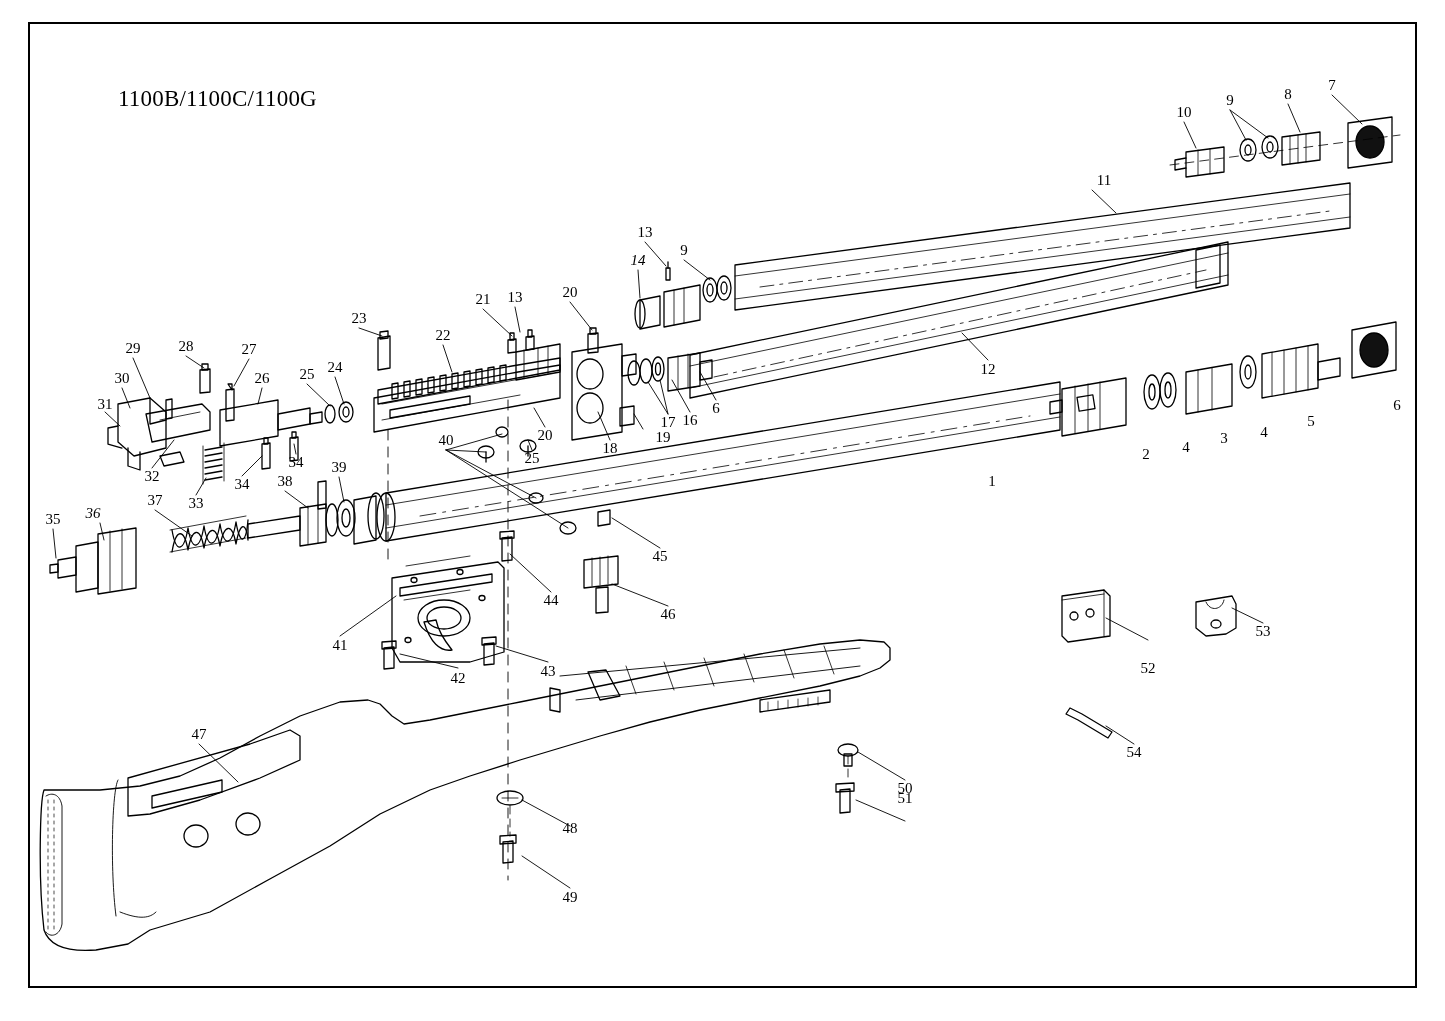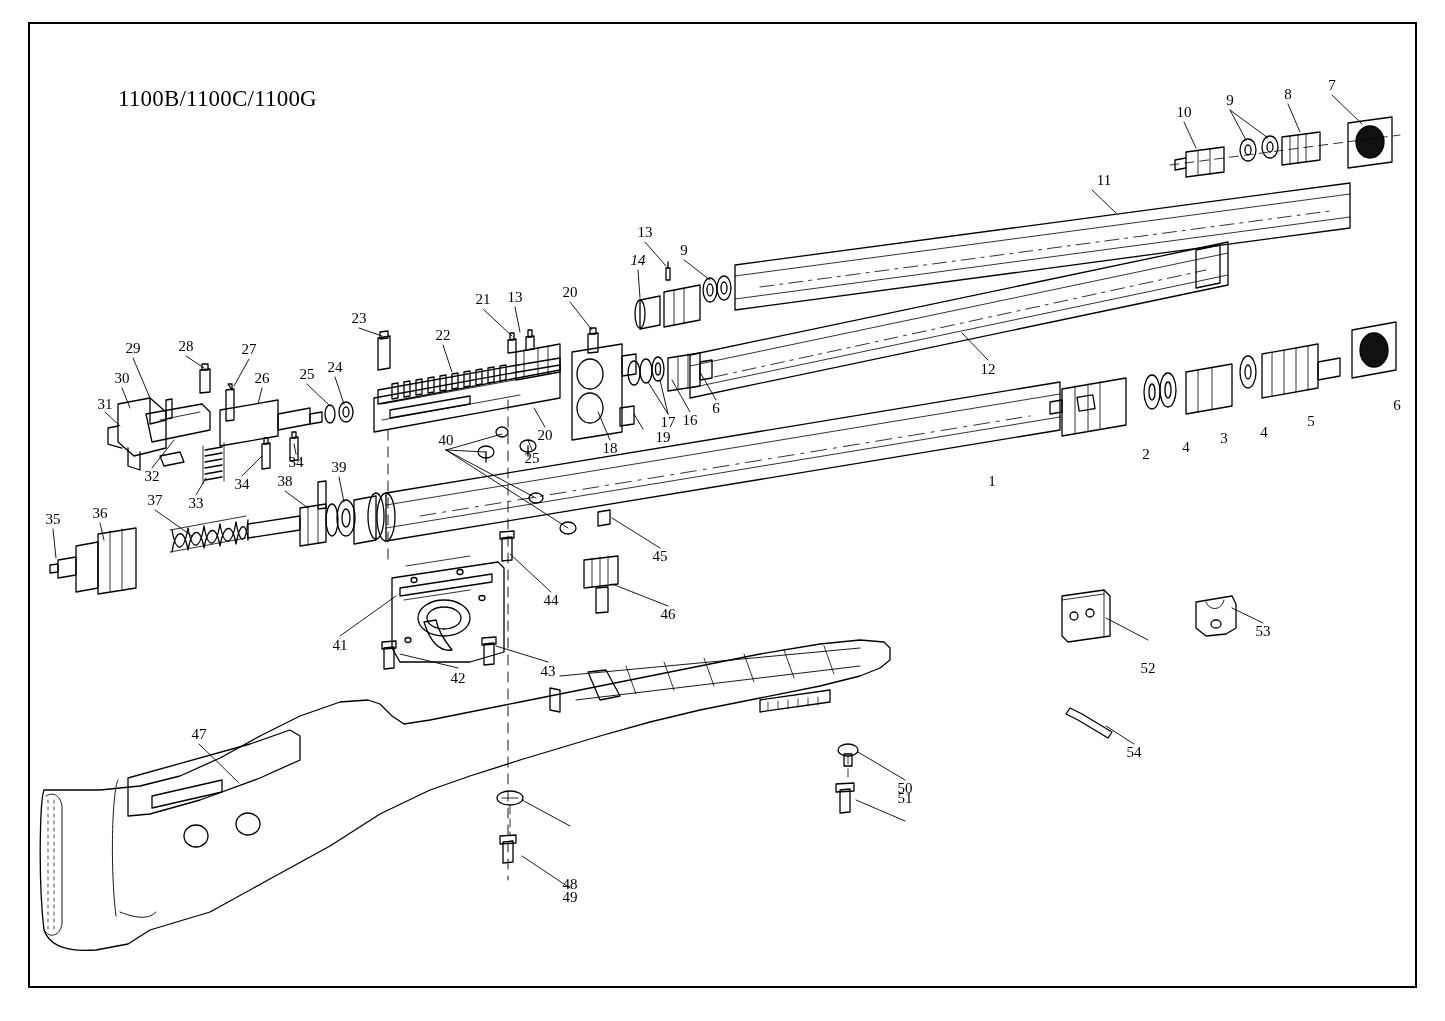--- a/index.html
+++ b/index.html
@@ -448,33 +448,33 @@
     <span class="callout" style="left:249px;  top:349px;">27</span>
     <span class="callout" style="left:186px;  top:346px;">28</span>
     <span class="callout" style="left:133px;  top:348px;">29</span>
     <span class="callout" style="left:122px;  top:378px;">30</span>
     <span class="callout" style="left:105px;  top:404px;">31</span>
     <span class="callout" style="left:152px;  top:476px;">32</span>
     <span class="callout" style="left:196px;  top:503px;">33</span>
     <span class="callout" style="left:242px;  top:484px;">34</span>
     <span class="callout" style="left:296px;  top:462px;">34</span>
     <span class="callout" style="left:53px;   top:519px;">35</span>
-    <span class="callout" style="left:100px;  top:513px;">36</span>
+    <span class="callout" style="left:93px;  top:513px;font-style:italic;">36</span>
     <span class="callout" style="left:155px;  top:500px;">37</span>
     <span class="callout" style="left:285px;  top:481px;">38</span>
     <span class="callout" style="left:339px;  top:467px;">39</span>
     <span class="callout" style="left:446px;  top:440px;">40</span>
     <span class="callout" style="left:340px;  top:645px;">41</span>
     <span class="callout" style="left:458px;  top:678px;">42</span>
     <span class="callout" style="left:548px;  top:671px;">43</span>
     <span class="callout" style="left:551px;  top:600px;">44</span>
     <span class="callout" style="left:660px;  top:556px;">45</span>
     <span class="callout" style="left:668px;  top:614px;">46</span>
     <span class="callout" style="left:199px;  top:734px;">47</span>
-    <span class="callout" style="left:570px;  top:884px;">48</span>
+    <span class="callout" style="left:570px;  top:828px;">48</span>
     <span class="callout" style="left:570px;  top:897px;">49</span>
     <span class="callout" style="left:905px;  top:788px;">50</span>
     <span class="callout" style="left:905px;  top:798px;">51</span>
     <span class="callout" style="left:1148px; top:648px;margin-top:20px;">52</span>
     <span class="callout" style="left:1263px; top:631px;">53</span>
     <span class="callout" style="left:1134px; top:752px;">54</span>
   </div>
 
 </div>
 

